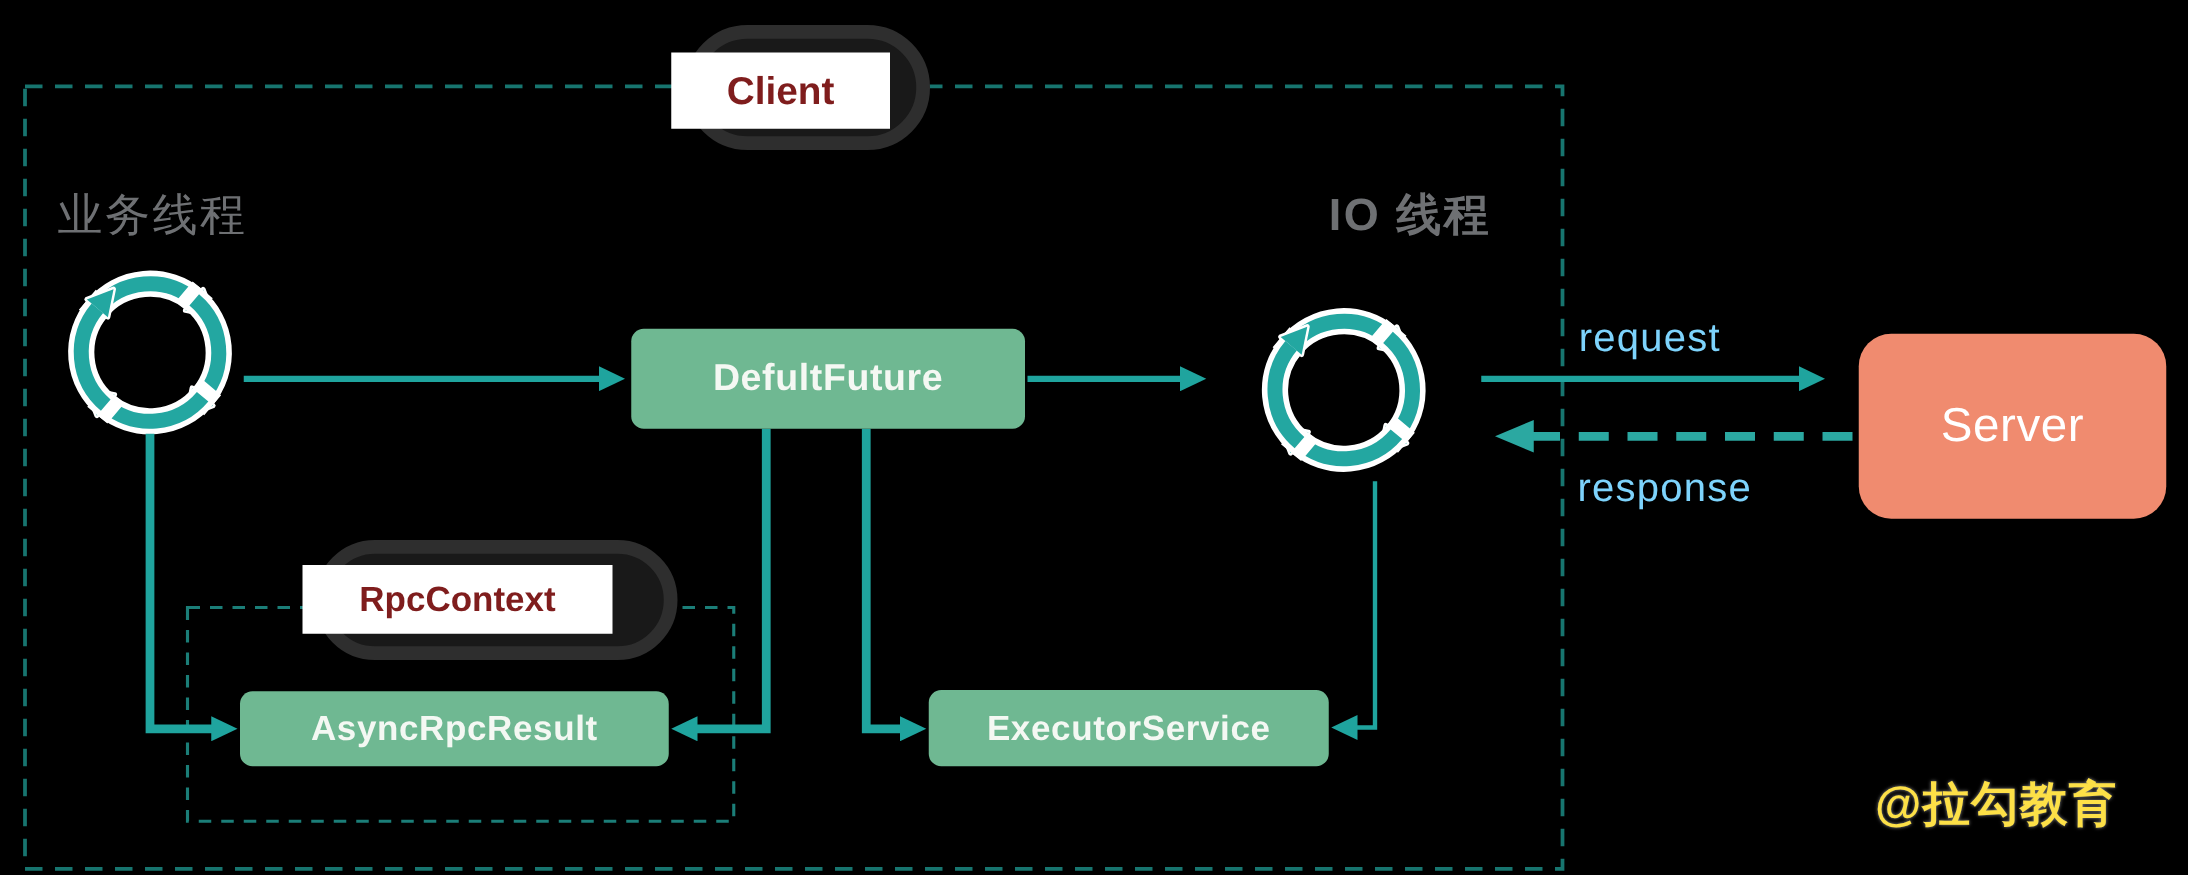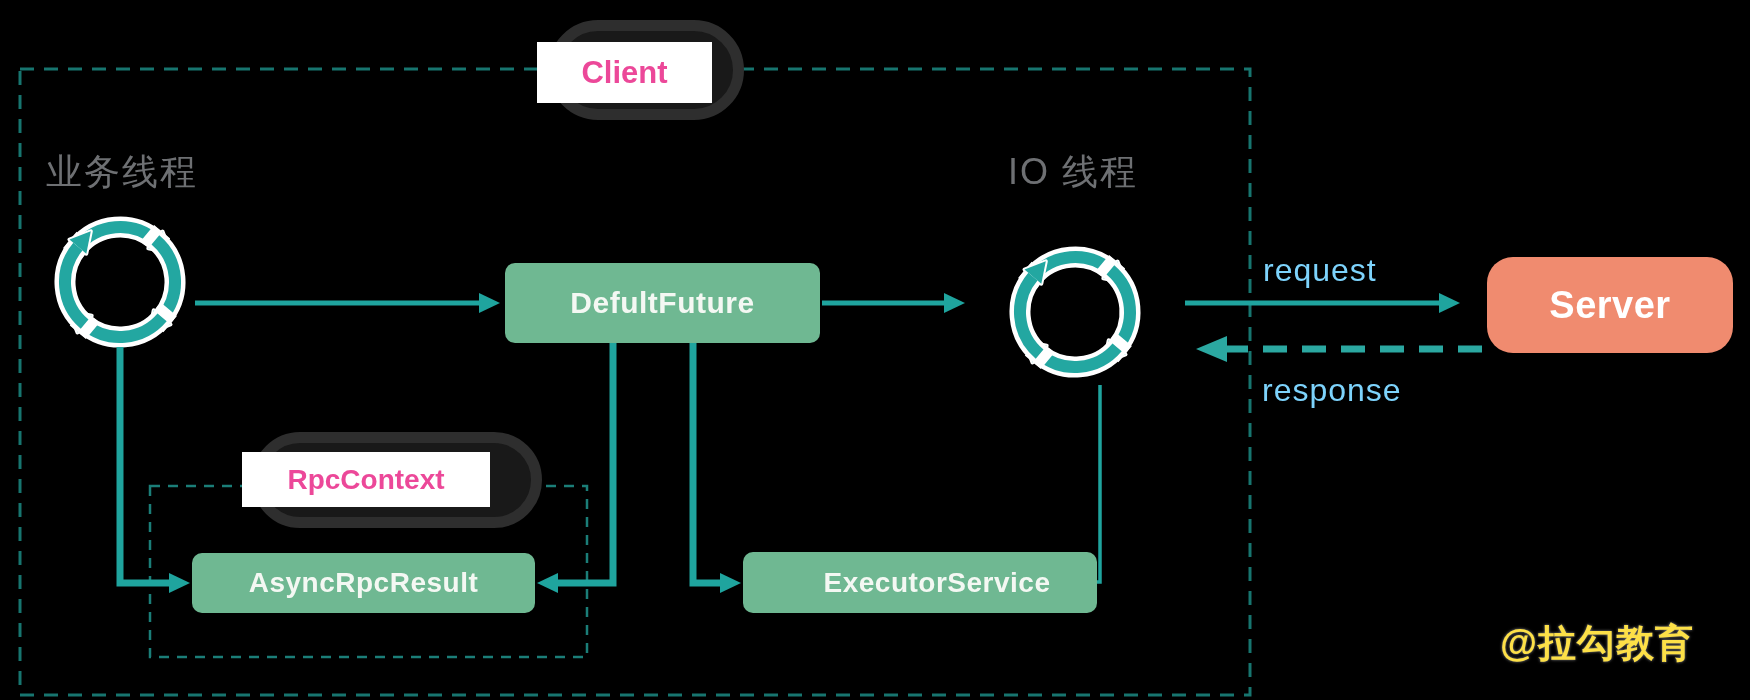--- a/index.html
+++ b/index.html
@@ -10,43 +10,43 @@
   .wires{position:absolute;left:0;top:0;width:1750px;height:700px;z-index:1;}
 
   
   .node{
     position:absolute;z-index:3;display:flex;align-items:center;justify-content:center;
     background:#6FB892;color:#F4F8F3;font-weight:bold;border-radius:10px;
     letter-spacing:.5px;
   }
   #default-future{left:505px;top:263px;width:315px;height:80px;font-size:30px;}
   #async-rpc-result{left:192px;top:553px;width:343px;height:60px;font-size:28px;}
-  #executor-service{left:743px;top:552px;width:320px;height:61px;font-size:28px;padding-left:34px;}
+  #executor-service{left:743px;top:552px;width:320px;height:61px;font-size:28px;}
   #server{
     position:absolute;z-index:3;display:flex;align-items:center;justify-content:center;
-    left:1487px;top:257px;width:246px;height:96px;border-radius:26px;
-    background:#F08B6F;color:#fff;font-weight:bold;font-size:38px;letter-spacing:.5px;
+    left:1487px;top:267px;width:246px;height:148px;border-radius:26px;
+    background:#F08B6F;color:#fff;font-weight:normal;font-size:38px;letter-spacing:.5px;
   }
 
   
   .tag{position:absolute;z-index:4;}
   .tag .pill{position:absolute;background:#191919;border:11px solid #2e2e2e;border-radius:999px;box-sizing:border-box;}
   .tag .face{
     position:absolute;background:#ffffff;display:flex;align-items:center;justify-content:center;
-    color:#ec4899;font-weight:bold;
+    color:#7f1d1d;font-weight:bold;
   }
   #client-tag .pill{left:548px;top:20px;width:196px;height:100px;}
   #client-tag .face{left:537px;top:42px;width:175px;height:61px;font-size:31px;}
   #rpc-tag .pill{left:252px;top:432px;width:290px;height:96px;}
   #rpc-tag .face{left:242px;top:452px;width:248px;height:55px;font-size:28px;}
 
   
   .thread-label{position:absolute;z-index:2;color:#6E7073;font-size:36px;font-weight:500;letter-spacing:2px;text-align:right;}
   #biz-label{left:46px;top:148px;}
-  #io-label{left:1008px;top:148px;}
+  #io-label{left:1063px;top:148px;font-weight:bold;}
 
   
   .wire-label{position:absolute;z-index:2;color:#7dd3fc;font-size:32px;letter-spacing:1px;}
   #request-label{left:1263px;top:252px;}
   #response-label{left:1262px;top:372px;}
 
   
   #watermark{
     position:absolute;z-index:5;left:1500px;top:618px;color:#fde047;font-weight:bold;font-size:38px;
     letter-spacing:1px;text-shadow:0 0 3px rgba(255,255,255,.55);

